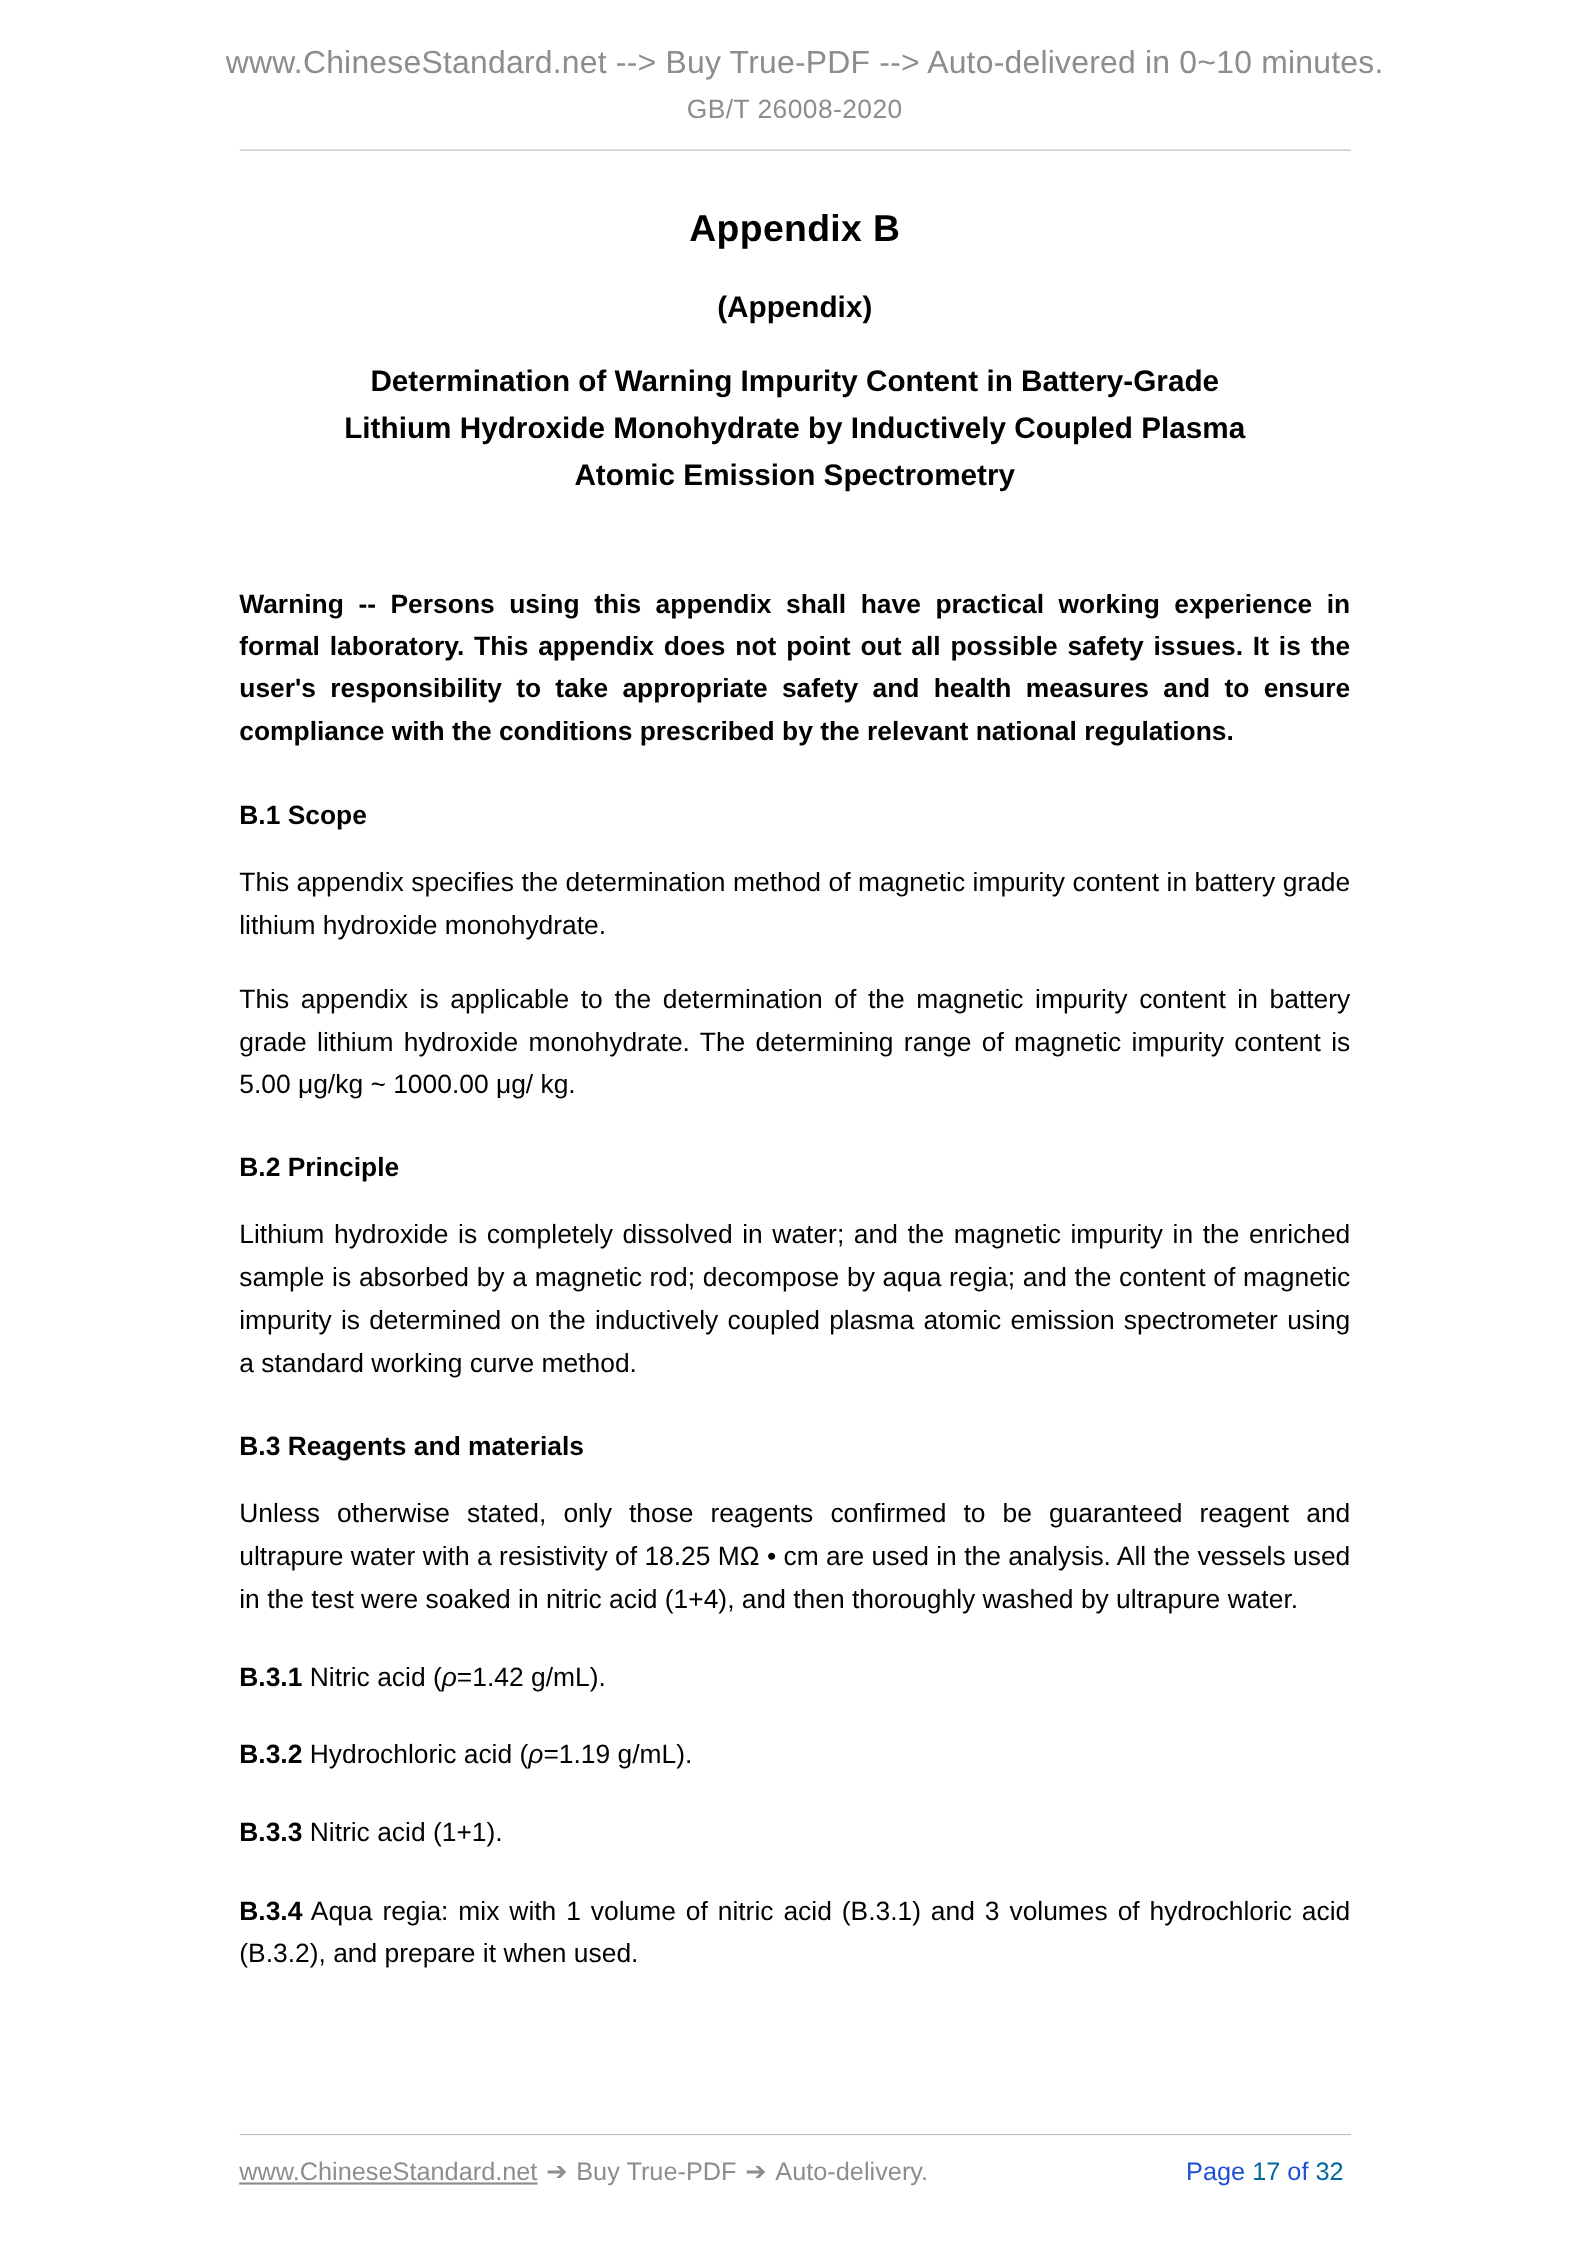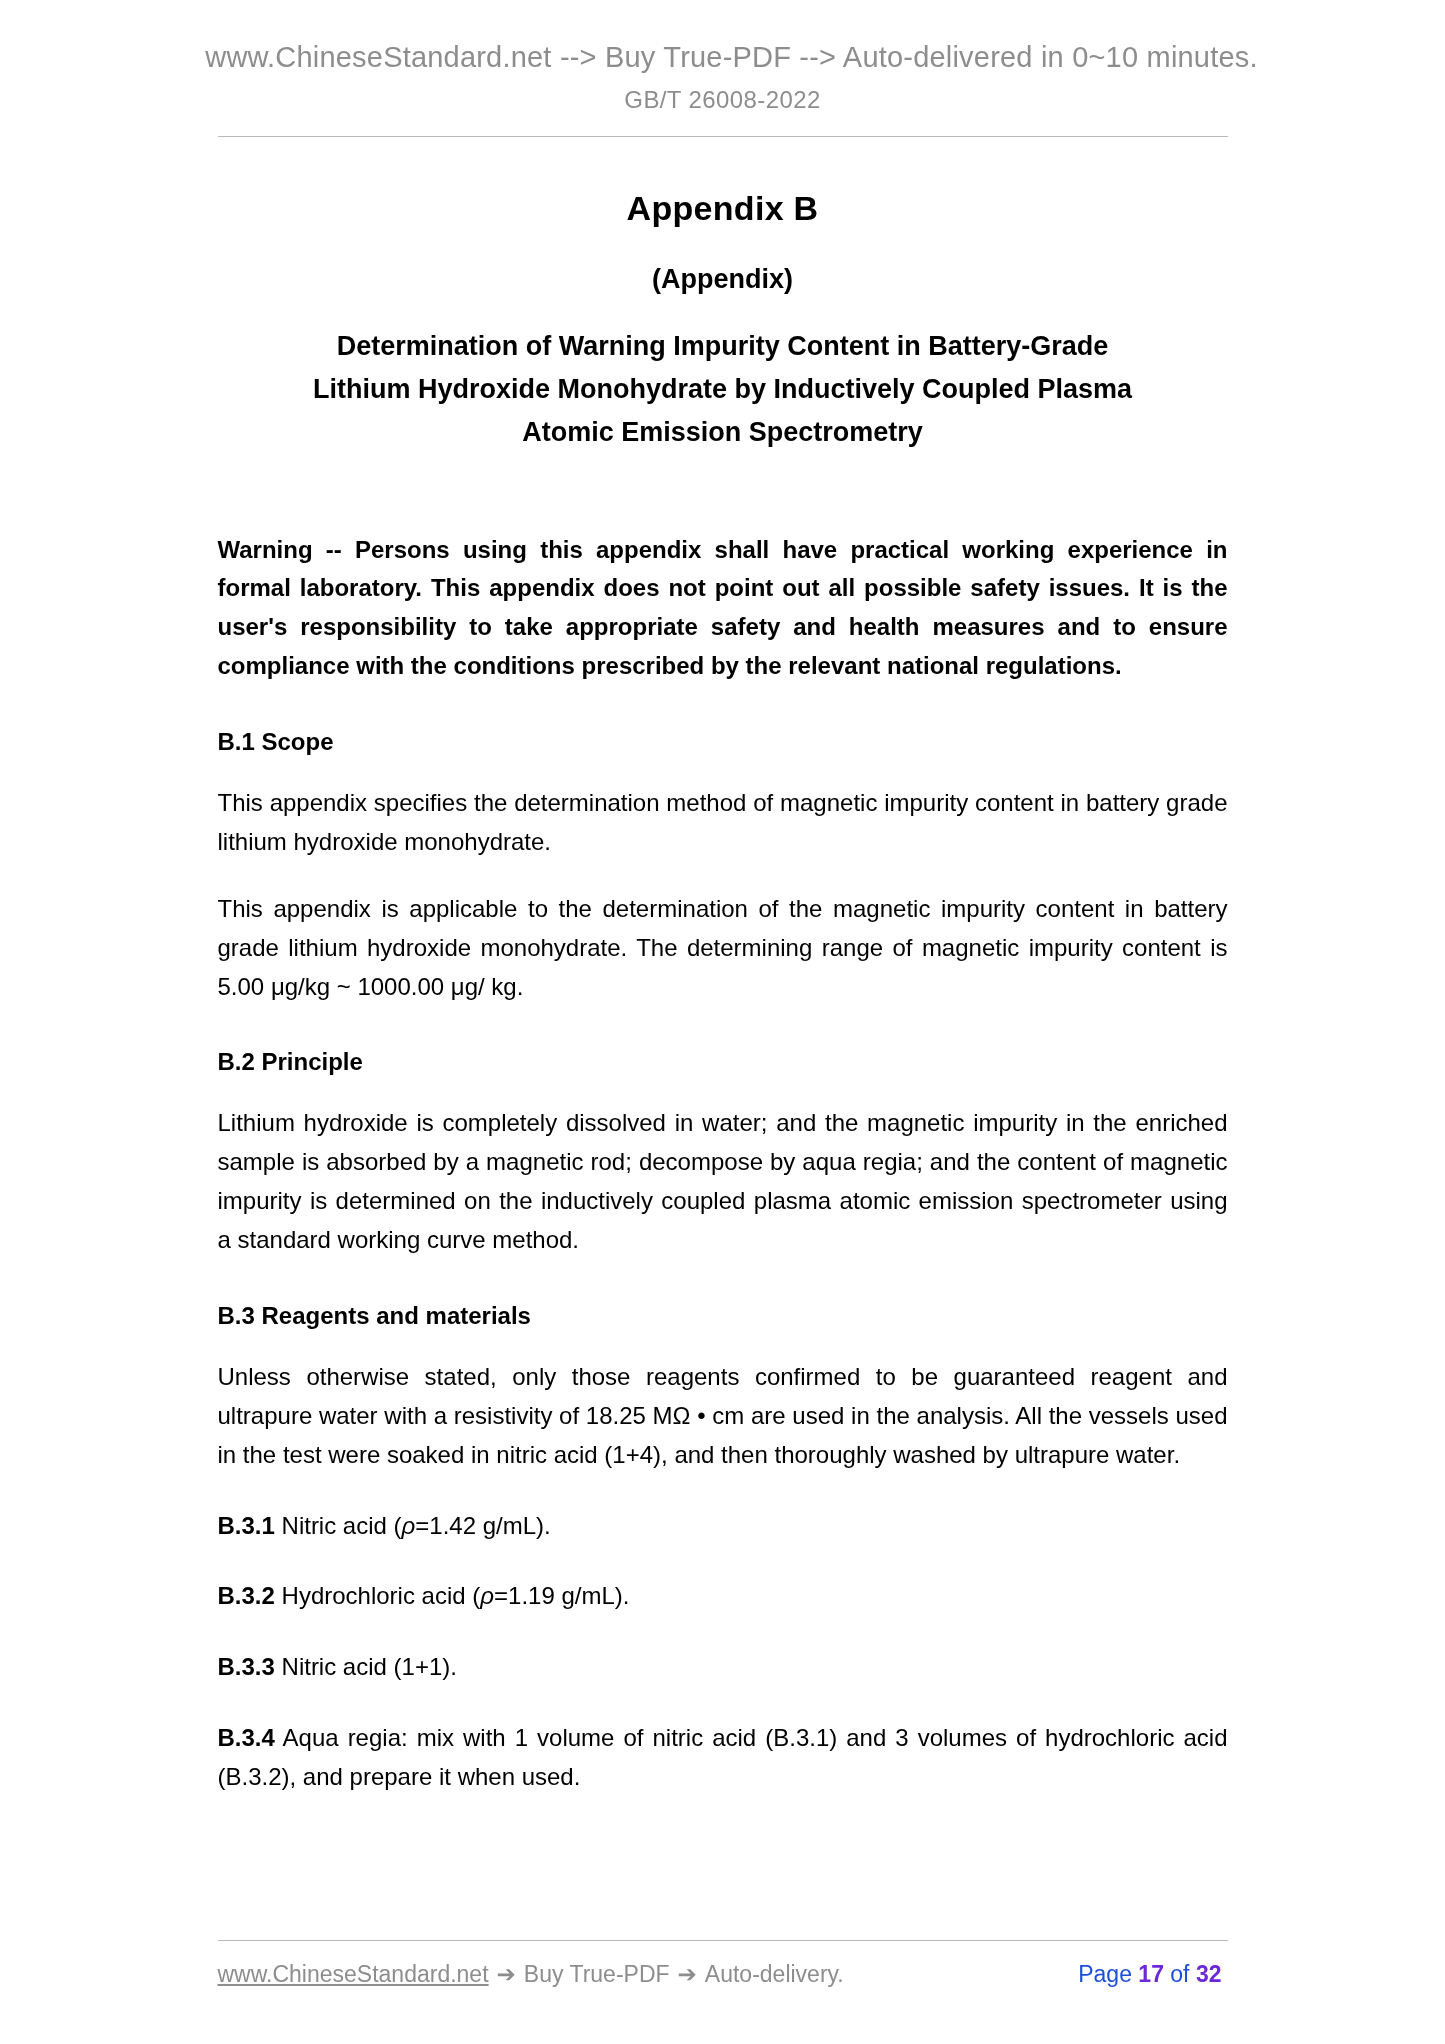--- a/index.html
+++ b/index.html
@@ -126,34 +126,34 @@
   }
   .footer-arrow {
     padding: 0 8px;
   }
   .footer-right {
     margin-left: auto;
     padding-right: 6px;
     white-space: nowrap;
   }
   .footer-right .pagenum {
-    color: #6d28d9;
-    font-weight: bold;
+    color: #0369a1;
+    font-weight: normal;
   }
   .footer-right .oftxt {
     color: #1d4ed8;
   }
 </style>
 </head>
 <body>
 
 <div class="page">
 
   <div class="header-band">www.ChineseStandard.net --&gt; Buy True-PDF --&gt; Auto-delivered in 0~10 minutes.</div>
-  <div class="header-sub">GB/T 26008-2022</div>
+  <div class="header-sub">GB/T 26008-2020</div>
   <div class="rule"></div>
 
   <div class="content">
 
     <div class="title-main">Appendix B</div>
     <div class="title-norm">(Appendix)</div>
     <div class="title-line">Determination of Warning Impurity Content in Battery-Grade</div>
     <div class="title-line">Lithium Hydroxide Monohydrate by Inductively Coupled Plasma</div>
     <div class="title-line">Atomic Emission Spectrometry</div>
 

